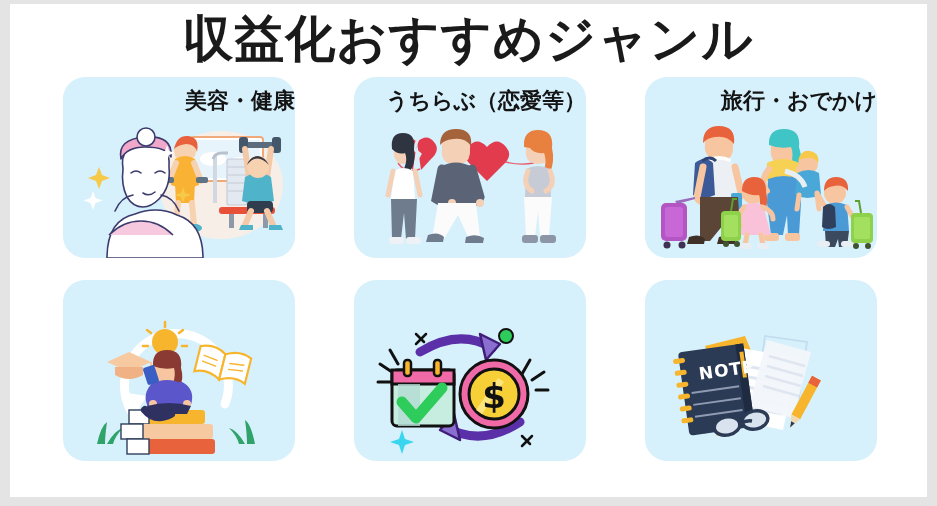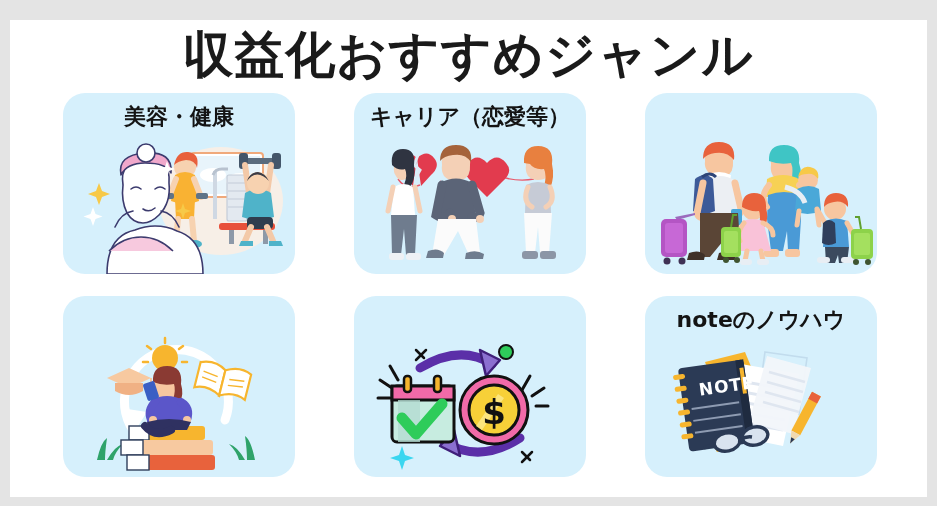--- a/index.html
+++ b/index.html
@@ -15,21 +15,21 @@
     font-family: "DejaVu Sans", "Liberation Sans", sans-serif;
   }
 
   
   #poster {
     position: relative;
     box-sizing: border-box;
     width: 937px;
     height: 506px;
     background: #e4e4e4;
-    padding: 20px 10px 9px 10px;
+    padding: 4px 10px 9px 10px;
   }
   #page {
     position: relative;
     width: 100%;
     height: 100%;
     background: #ffffff;
     overflow: hidden;
   }
 
   
@@ -63,21 +63,21 @@
     position: relative;
     background: #d6f0fc;
     border-radius: 22px;
     overflow: hidden;
   }
   .card-label {
     position: absolute;
     left: 0;
     top: 9px;
     width: 100%;
-    text-align: center;
+    text-align: right;
     font-size: 22px;
     line-height: 30px;
     font-weight: 700;
     color: #141414;
     white-space: nowrap;
     z-index: 4;
   }
   .card-art {
     position: absolute;
     left: 0;
@@ -182,21 +182,21 @@
             <path d="M120 72 l2 6 l6 2 l-6 2 l-2 6 l-2 -6 l-6 -2 l6 -2 z"></path>
           </g>
           <g fill="#ffffff">
             <path d="M30 76 l2.5 7 l7 2.5 l-7 2.5 l-2.5 7 l-2.5 -7 l-7 -2.5 l7 -2.5 z"></path>
             <path d="M104 30 l2 6 l6 2 l-6 2 l-2 6 l-2 -6 l-6 -2 l6 -2 z"></path>
           </g>
         </svg>
       </div>
 
       <div class="card">
-        <div class="card-label">キャリア（恋愛等）</div>
+        <div class="card-label">うちらぶ（恋愛等）</div>
         <svg class="card-art" viewBox="0 0 232 143">
 
           <path d="M44 48 q8 12 22 6" fill="none" stroke="#e8596b" stroke-width="1.4"></path>
           <path d="M86 50 q16 10 34 6" fill="none" stroke="#e8596b" stroke-width="1.4"></path>
           <path d="M136 42 q24 10 44 6" fill="none" stroke="#e8596b" stroke-width="1.4"></path>
 
           <g>
             <path d="M63 27 q-10 -9 -17 0 q-7 8 3 17 l10 11 z" fill="#e23b4e"></path>
             <path d="M63 27 q10 -9 17 0 q7 8 -3 17 l-10 11 z" fill="#e23b4e"></path>
             <path d="M64 24 l-4 10 l6 5 l-5 9" fill="none" stroke="#dcecf6" stroke-width="3"></path>
@@ -235,20 +235,21 @@
             <path d="M172 54 q12 -6 24 0 l1 28 h-26 z" fill="#c6cbd6"></path>
             <path d="M174 56 q-6 14 4 20 M196 56 q6 14 -4 20" fill="none" stroke="#f4d0b6" stroke-width="5" stroke-linecap="round"></path>
             <path d="M170 82 h28 l-3 40 h-9 l-2 -26 l-3 26 h-9 z" fill="#fbfbfb"></path>
             <rect x="168" y="120" width="16" height="8" rx="3" fill="#8c96a6"></rect>
             <rect x="186" y="120" width="16" height="8" rx="3" fill="#8c96a6"></rect>
           </g>
         </svg>
       </div>
 
       <div class="card">
+        <div class="card-label">旅行・おでかけ</div>
         <svg class="card-art" viewBox="0 0 232 143">
 
           <g>
             <path d="M60 30 q-2 -16 14 -16 q15 0 14 16 q1 12 -7 15 q-12 3 -18 -4 q-4 -5 -3 -11 z" fill="#f7c6a0"></path>
             <path d="M58 28 q0 -17 16 -17 q17 0 15 18 q-7 -9 -19 -7 q-8 1 -12 6 z" fill="#e8623c"></path>
             <path d="M62 44 q12 -6 24 0 l-2 12 h-20 z" fill="#ffffff"></path>
             <path d="M57 50 q18 -10 34 0 l3 32 q-20 7 -40 0 z" fill="#eceff3"></path>
 
             <path d="M50 48 q10 -8 18 0 l2 32 q-12 6 -22 0 z" fill="#3d5a98"></path>
             <path d="M57 46 q8 -6 14 0" fill="none" stroke="#2e4578" stroke-width="3"></path>
@@ -445,21 +446,20 @@
           <g stroke="#111111" stroke-width="2.5" stroke-linecap="round">
             <line x1="62" y1="16" x2="70" y2="24"></line>
             <line x1="72" y1="16" x2="62" y2="26"></line>
             <line x1="168" y1="118" x2="176" y2="126"></line>
             <line x1="178" y1="118" x2="168" y2="128"></line>
           </g>
         </svg>
       </div>
 
       <div class="card">
-        <div class="card-label">noteのノウハウ</div>
         <svg class="card-art" viewBox="0 0 232 143">
 
           <g fill="none" stroke="#c2dced" stroke-width="1.6">
             <path d="M52 36 l44 -14 l26 56 l-44 14 z"></path>
             <path d="M120 18 l42 6 l-8 56 l-42 -6 z"></path>
           </g>
 
           <path d="M60 28 l40 -10 l24 58 l-40 14 z" fill="#f7b52e"></path>
           <path d="M56 88 l28 -12 l16 32 l-28 10 z" fill="#f7b52e"></path>
 

